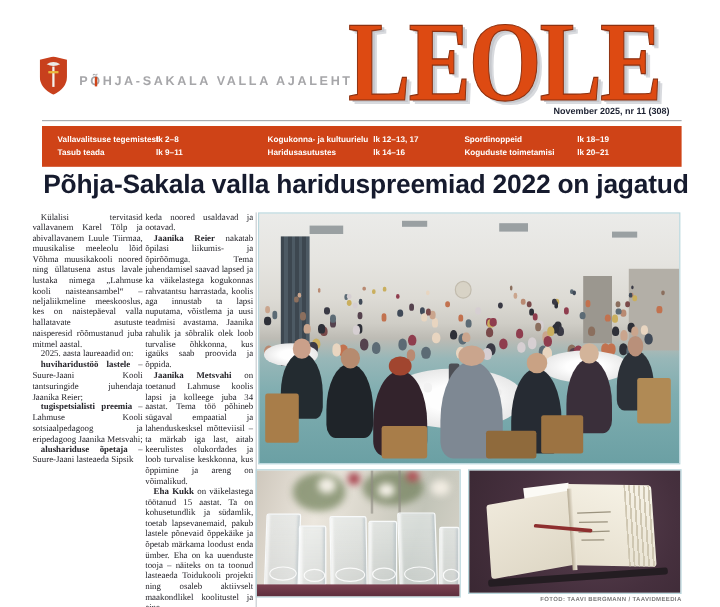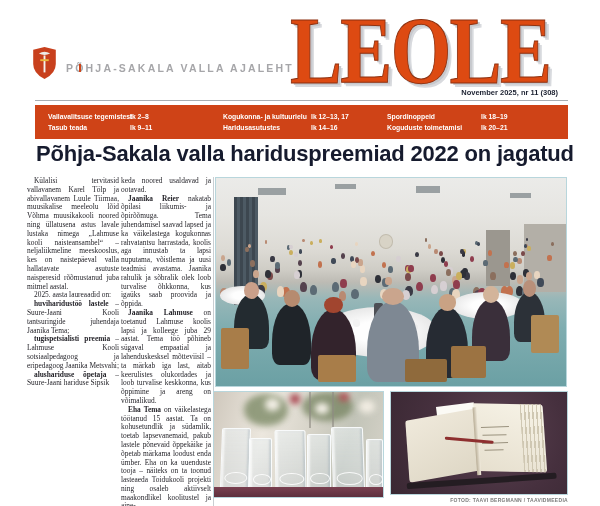--- a/index.html
+++ b/index.html
@@ -146,30 +146,30 @@
         <span class="toc-pages">lk 20–21</span>
       </div>
     </div>
   </div>
 
   <div id="headline">Põhja-Sakala valla hariduspreemiad 2022 on jagatud</div>
 
   <div class="col" id="col1">
     <p class="ind">Külalisi tervitasid vallavanem Karel Tölp ja abivallavanem Luule Tiirmaa, muusikalise meeleolu lõid Võhma muusikakooli noored ning üllatusena astus lavale lustaka nimega „Lahmuse kooli naisteansambel“ – neljaliikmeline meeskooslus, kes on naistepäeval valla hallatavate asutuste naisperesid rõõmustanud juba mitmel aastal.</p>
     <p class="ind">2025. aasta laureaadid on:</p>
-    <p class="ind"><b>huviharidustöö lastele</b> <span>– Suure-Jaani Kooli tantsuringide juhendaja Jaanika Tema;</span></p>
+    <p class="ind"><b>huviharidustöö lastele</b> <span>– Suure-Jaani Kooli tantsuringide juhendaja Jaanika Reier;</span></p>
     <p class="ind"><b>tugispetsialisti preemia</b> <span>– Lahmuse Kooli sotsiaalpedagoog ja eripedagoog Jaanika Metsvahi;</span></p>
-    <p class="ind"><b>alushariduse õpetaja</b> <span>– Suure-Jaani hariduse Sipsik</span></p>
+    <p class="ind"><b>alushariduse õpetaja</b> <span>– Suure-Jaani lasteaeda Sipsik</span></p>
   </div>
 
   <div class="col" id="col2">
     <p>keda noored usaldavad ja ootavad.</p>
     <p class="ind"><b>Jaanika Reier</b><span> nakatab õpilasi liikumis- ja õpirõõmuga. Tema juhendamisel saavad lapsed ja ka väikelastega kogukonnas rahvatantsu harrastada, koolis aga innustab ta lapsi nuputama, võistlema ja uusi teadmisi avastama. Jaanika rahulik ja sõbralik olek loob turvalise õhkkonna, kus igaüks saab proovida ja õppida.</span></p>
-    <p class="ind"><b>Jaanika Lahmuse</b><span> on toetanud Lahmuse koolis lapsi ja kolleege juba 29 aastat. Tema töö põhineb sügaval empaatial ja lahenduskesksel mõtteviisil – ta märkab iga last, aitab keerulistes olukordades ja loob turvalise keskkonna, kus õppimine ja areng on võimalikud.</span></p>
-    <p class="ind"><b>Eha Tema</b><span> on väikelastega töötanud 15 aastat. Ta on kohusetundlik ja südamlik, toetab lapsevanemaid, pakub lastele põnevaid õppekäike ja õpetab märkama loodust enda ümber. Eha on ka uuenduste tooja – näiteks on ta toonud lasteaeda Toidukooli projekti ning osaleb aktiivselt maakondlikel koolitustel ja aine-</span></p>
+    <p class="ind"><b>Jaanika Metsvahi</b><span> on toetanud Lahmuse koolis lapsi ja kolleege juba 34 aastat. Tema töö põhineb sügaval empaatial ja lahenduskesksel mõtteviisil – ta märkab iga last, aitab keerulistes olukordades ja loob turvalise keskkonna, kus õppimine ja areng on võimalikud.</span></p>
+    <p class="ind"><b>Eha Kukk</b><span> on väikelastega töötanud 15 aastat. Ta on kohusetundlik ja südamlik, toetab lapsevanemaid, pakub lastele põnevaid õppekäike ja õpetab märkama loodust enda ümber. Eha on ka uuenduste tooja – näiteks on ta toonud lasteaeda Toidukooli projekti ning osaleb aktiivselt maakondlikel koolitustel ja aine-</span></p>
   </div>
 
   <div id="col-rule"></div>
 
   <div class="photo" id="photo-main">
     <div class="vent" style="left:12%;top:5%;width:8%;height:3%;"></div>
     <div class="vent" style="left:34%;top:3%;width:6%;height:2.5%;"></div>
     <div class="vent" style="left:57%;top:4%;width:7%;height:3%;"></div>
     <div class="vent" style="left:84%;top:7%;width:6%;height:2.5%;"></div>
     <div id="curtain"></div>

